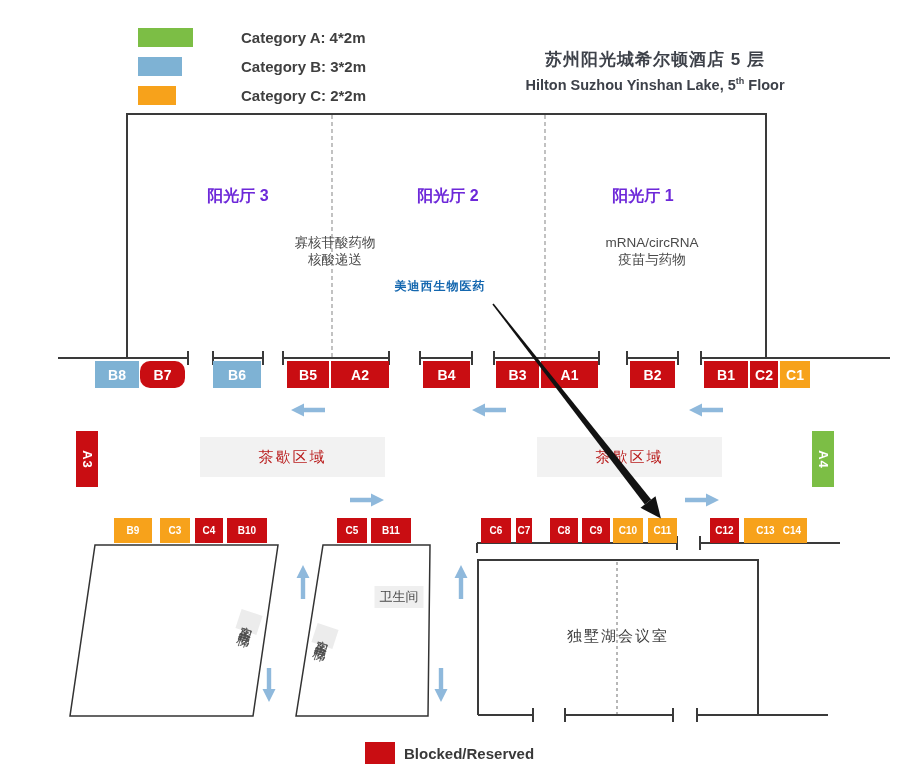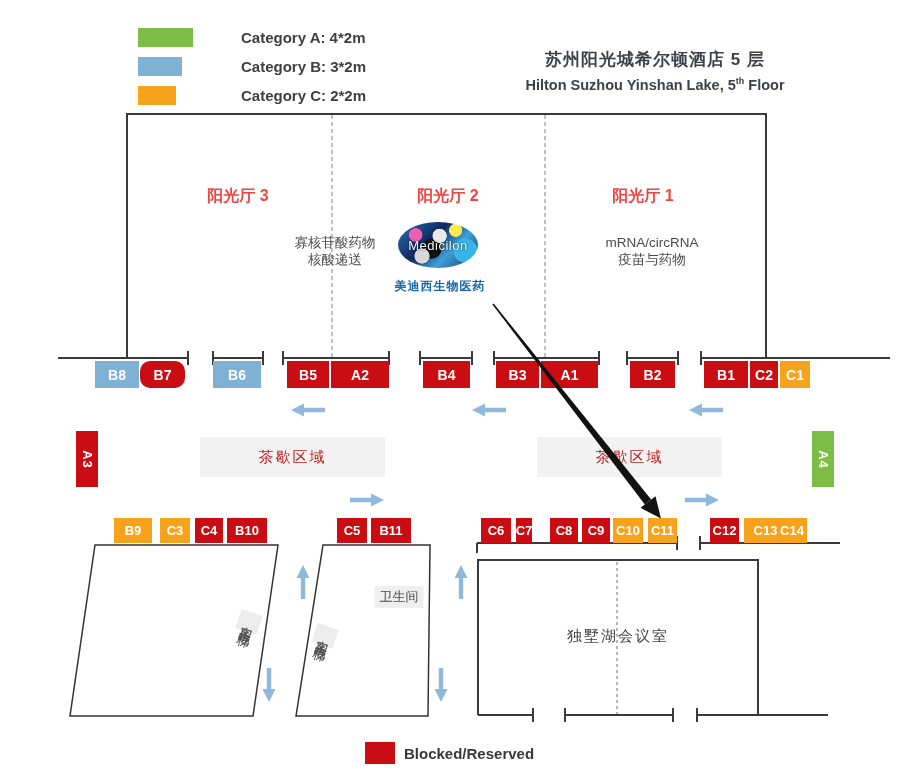--- a/index.html
+++ b/index.html
@@ -17,21 +17,21 @@
   .legend-swatch{height:19px;flex:0 0 auto;}
   .legend-label{margin-left:48px;font-size:15px;font-weight:bold;color:#3f3f3f;white-space:nowrap;}
 
   
   #header{position:absolute;left:495px;top:48px;width:320px;text-align:center;color:#3d4149;}
   #title-cn{font-size:17px;font-weight:bold;letter-spacing:1px;}
   #title-en{font-size:14.5px;font-weight:bold;margin-top:5px;}
   #title-en sup{font-size:9px;}
 
   
-  .hall-name{position:absolute;transform:translate(-50%,-50%);font-size:16px;font-weight:600;color:#ef4444;white-space:nowrap;}
+  .hall-name{position:absolute;transform:translate(-50%,-50%);font-size:16px;font-weight:600;color:#6d28d9;white-space:nowrap;}
   .annotation{position:absolute;transform:translate(-50%,-50%);font-size:13.5px;color:#4a4a4a;text-align:center;line-height:1.25;white-space:nowrap;}
 
   
   #logo{
     position:absolute;left:398px;top:222px;width:80px;height:46px;border-radius:50%;
     display:flex;align-items:center;justify-content:center;
     background:
       radial-gradient(circle at 22% 28%,#f05fae 0 9%,rgba(0,0,0,0) 10%),
       radial-gradient(circle at 72% 18%,#ffe94d 0 9%,rgba(0,0,0,0) 10%),
       radial-gradient(circle at 84% 62%,#35b5e8 0 16%,rgba(0,0,0,0) 17%),
@@ -40,21 +40,21 @@
       radial-gradient(circle at 42% 58%,#111 0 18%,rgba(0,0,0,0) 19%),
       linear-gradient(135deg,#2e72c4 0%,#10275c 40%,#3f9fd8 65%,#1b2e55 100%);
   }
   #logo span{color:#f4f4f4;font-size:13px;letter-spacing:.5px;text-shadow:0 0 2px rgba(0,0,0,.8);}
   #logo-caption{position:absolute;left:440px;top:286px;transform:translate(-50%,-50%);
     font-size:12px;font-weight:bold;color:#1467af;letter-spacing:1px;white-space:nowrap;}
 
   
   .booth{position:absolute;display:flex;align-items:center;justify-content:center;
     color:#fff;font-weight:bold;font-size:14px;box-sizing:border-box;}
-  .booth.small{font-size:13px;align-items:center;}
+  .booth.small{font-size:10px;align-items:center;}
   .booth.vertical span{transform:rotate(90deg);font-size:13px;letter-spacing:1px;}
 
   
   .tea{position:absolute;background:#f2f2f2;display:flex;align-items:center;justify-content:center;
     font-size:15px;color:#b91c1c;letter-spacing:2px;}
   .elevator{position:absolute;transform:translate(-50%,-50%) rotate(18deg);
     writing-mode:vertical-rl;font-size:13px;color:#4a4a4a;background:#ececec;
     padding:4px 2px;letter-spacing:3px;white-space:nowrap;}
   .restroom{position:absolute;transform:translate(-50%,-50%);font-size:13px;color:#4a4a4a;
     background:#efefef;padding:2px 5px;white-space:nowrap;}
@@ -129,23 +129,20 @@
         <div class="annotation" style="left: 335px; top: 252px;">
           <div>寡核苷酸药物</div>
           <div>核酸递送</div>
         </div>
         <div class="annotation" style="left: 652px; top: 252px;">
           <div>mRNA/circRNA</div>
           <div>疫苗与药物</div>
         </div>
       </div>
 
-    <div id="logo">
-      <span>Medicilon</span>
-    </div>
     <div id="logo-caption">美迪西生物医药</div>
 
     <div id="areas">
         <div class="tea" style="left: 200px; top: 437px; width: 185px; height: 40px;">茶歇区域</div>
         <div class="tea" style="left: 537px; top: 437px; width: 185px; height: 40px;">茶歇区域</div>
         <div class="elevator" style="left: 249px; top: 622px;">客用电梯</div>
         <div class="elevator" style="left: 325px; top: 636px;">客用电梯</div>
         <div class="restroom" style="left: 399px; top: 597px;">卫生间</div>
         <div class="room-label" style="left: 618px; top: 636px;">独墅湖会议室</div>
       </div>

